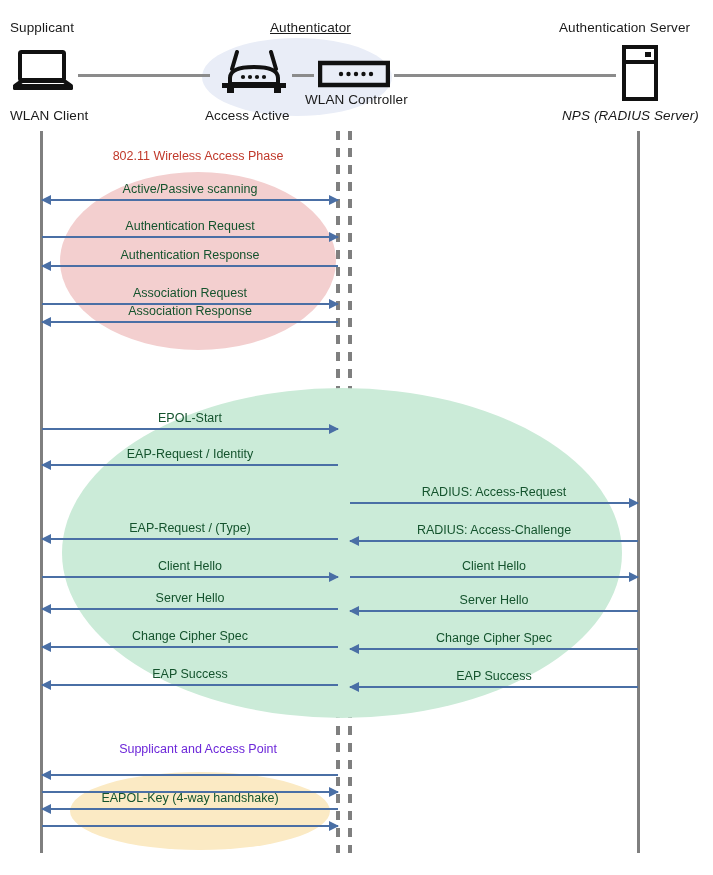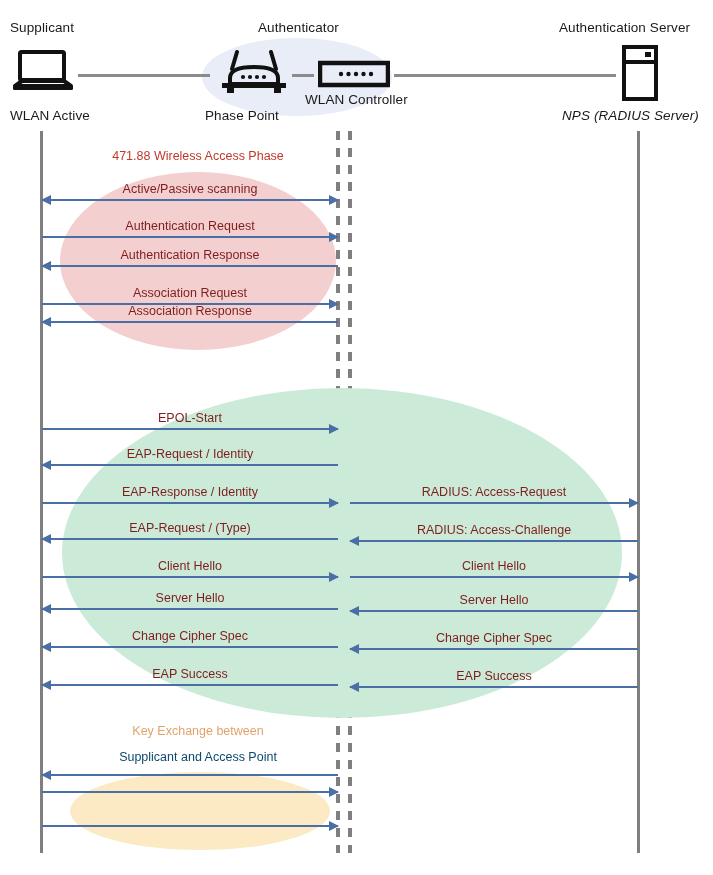--- a/index.html
+++ b/index.html
@@ -98,37 +98,37 @@
   .msg .head.left{
     left:-1px;
     border-right:10px solid #4a6fa5;
   }
   .msg .label{
     position:absolute;
     left:0;right:0;
     bottom:5px;
     text-align:center;
     font-size:12.5px;
-    color:#7f1d1d;
+    color:#14532d;
     white-space:nowrap;
   }
 </style>
 </head>
 <body>
 
 <div id="stage">
 
   <div class="auth-blob" style="left:202px;top:38px;width:190px;height:78px;"></div>
 
   <div class="hwire" style="left:78px;top:74px;width:132px;"></div>
   <div class="hwire" style="left:292px;top:74px;width:22px;"></div>
   <div class="hwire" style="left:394px;top:74px;width:222px;"></div>
 
   <div class="actor-title" style="left:10px;top:20px;">Supplicant</div>
-  <div class="actor-title" style="left:258px;top:20px;">Authenticator</div>
+  <div class="actor-title" style="left:270px;top:20px;text-decoration:underline;">Authenticator</div>
   <div class="actor-title" style="left:559px;top:20px;">Authentication Server</div>
 
   <svg class="icon-svg" style="left:12px;top:50px;" width="62" height="46" viewBox="0 0 62 46">
     <rect x="8" y="2" width="44" height="28" rx="1.5" fill="none" stroke="#111" stroke-width="4"></rect>
     <path d="M3 36 L59 36 L52 31 L10 31 Z" fill="none" stroke="#111" stroke-width="4" stroke-linejoin="round"></path>
     <rect x="1" y="35.5" width="60" height="4.5" rx="1.5" fill="#111"></rect>
   </svg>
 
   <svg class="icon-svg" style="left:218px;top:50px;" width="72" height="46" viewBox="0 0 72 46">
     <line x1="19" y1="2" x2="14" y2="19" stroke="#111" stroke-width="4" stroke-linecap="round"></line>
@@ -151,39 +151,38 @@
     <circle cx="45.5" cy="14" r="2.2" fill="#111"></circle>
     <circle cx="53" cy="14" r="2.2" fill="#111"></circle>
   </svg>
 
   <svg class="icon-svg" style="left:620px;top:45px;" width="40" height="56" viewBox="0 0 40 56">
     <rect x="4" y="2" width="32" height="52" fill="none" stroke="#111" stroke-width="4"></rect>
     <line x1="4" y1="17" x2="36" y2="17" stroke="#111" stroke-width="4"></line>
     <rect x="25" y="7" width="6" height="5" fill="#111"></rect>
   </svg>
 
-  <div class="actor-sub" style="left:10px;top:108px;">WLAN Active</div>
-  <div class="actor-sub" style="left:205px;top:108px;">Phase Point</div>
+  <div class="actor-sub" style="left:10px;top:108px;">WLAN Client</div>
+  <div class="actor-sub" style="left:205px;top:108px;">Access Active</div>
   <div class="actor-sub" style="left:305px;top:92px;text-align:right;">WLAN Controller</div>
   <div class="actor-sub" style="left:562px;top:108px;font-style:italic;">NPS (RADIUS Server)</div>
 
   <div class="lifeline" style="left:40px;top:131px;height:722px;"></div>
   <div class="lifeline-dashed" style="left:336px;top:131px;height:722px;"></div>
   <div class="lifeline-dashed" style="left:348px;top:131px;height:722px;"></div>
   <div class="lifeline" style="left:637px;top:131px;height:722px;"></div>
 
   <div class="phase-blob blob-pink" style="left:60px;top:172px;width:276px;height:178px;"></div>
   <div class="phase-blob blob-green" style="left:62px;top:388px;width:560px;height:330px;"></div>
   <div class="phase-blob blob-orange" style="left:70px;top:772px;width:260px;height:78px;"></div>
 
-  <div class="phase-label" style="left:60px;top:147px;width:276px;color:#c0392b;">471.88 Wireless Access Phase</div>
-
-
-  <div class="phase-label" style="left:60px;top:722px;width:276px;color:#e0a36a;">Key Exchange between</div>
-  <div class="phase-label" style="left:60px;top:740px;width:276px;color:#0c4a6e;margin-top:8px;">Supplicant and Access Point</div>
+  <div class="phase-label" style="left:60px;top:147px;width:276px;color:#c0392b;">802.11 Wireless Access Phase</div>
+
+
+  <div class="phase-label" style="left:60px;top:740px;width:276px;color:#6d28d9;">Supplicant and Access Point</div>
 
   <div class="msg" style="left:42px;top:175px;width:296px;">
     <span class="label">Active/Passive scanning</span>
     <span class="line"></span>
     <span class="head right"></span>
     <span class="head left"></span>
   </div>
 
   <div class="msg" style="left:42px;top:241px;width:296px;">
     <span class="label">Authentication Response</span>
@@ -214,25 +213,20 @@
     <span class="line"></span>
     <span class="head right"></span>
   </div>
 
   <div class="msg" style="left:42px;top:440px;width:296px;">
     <span class="label">EAP-Request / Identity</span>
     <span class="line"></span>
     <span class="head left"></span>
   </div>
 
-  <div class="msg" style="left:42px;top:478px;width:296px;">
-    <span class="label">EAP-Response / Identity</span>
-    <span class="line"></span>
-    <span class="head right"></span>
-  </div>
 
   <div class="msg" style="left:42px;top:514px;width:296px;">
     <span class="label">EAP-Request / (Type)</span>
     <span class="line"></span>
     <span class="head left"></span>
   </div>
 
   <div class="msg" style="left:42px;top:552px;width:296px;">
     <span class="label">Client Hello</span>
     <span class="line"></span>
@@ -262,20 +256,25 @@
     <span class="line"></span>
     <span class="head left"></span>
   </div>
 
   <div class="msg no-label" style="left:42px;top:767px;width:296px;">
 
     <span class="line"></span>
     <span class="head right"></span>
   </div>
 
+  <div class="msg" style="left:42px;top:784px;width:296px;">
+    <span class="label">EAPOL-Key (4-way handshake)</span>
+    <span class="line"></span>
+    <span class="head left"></span>
+  </div>
 
   <div class="msg no-label" style="left:42px;top:801px;width:296px;">
 
     <span class="line"></span>
     <span class="head right"></span>
   </div>
 
   <div class="msg" style="left:350px;top:478px;width:288px;">
     <span class="label">RADIUS: Access-Request</span>
     <span class="line"></span>

